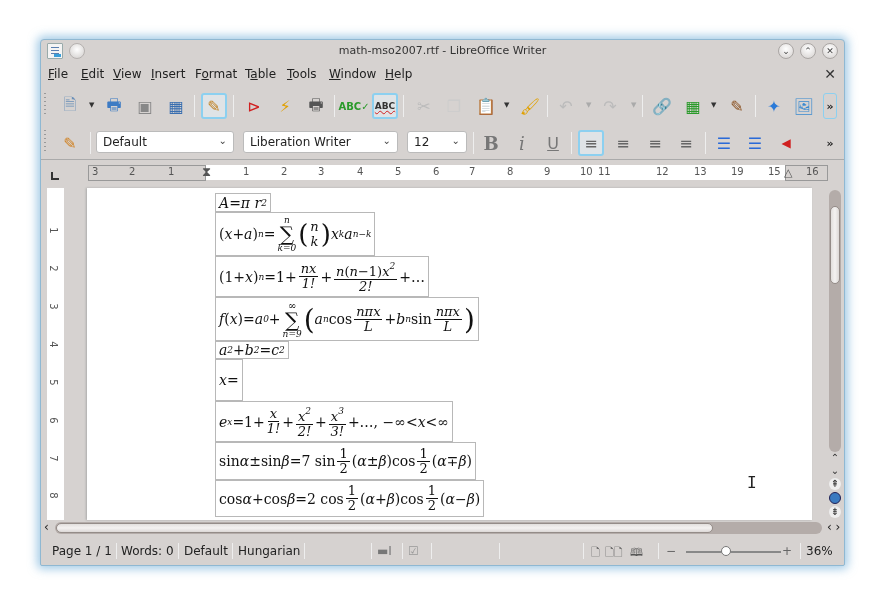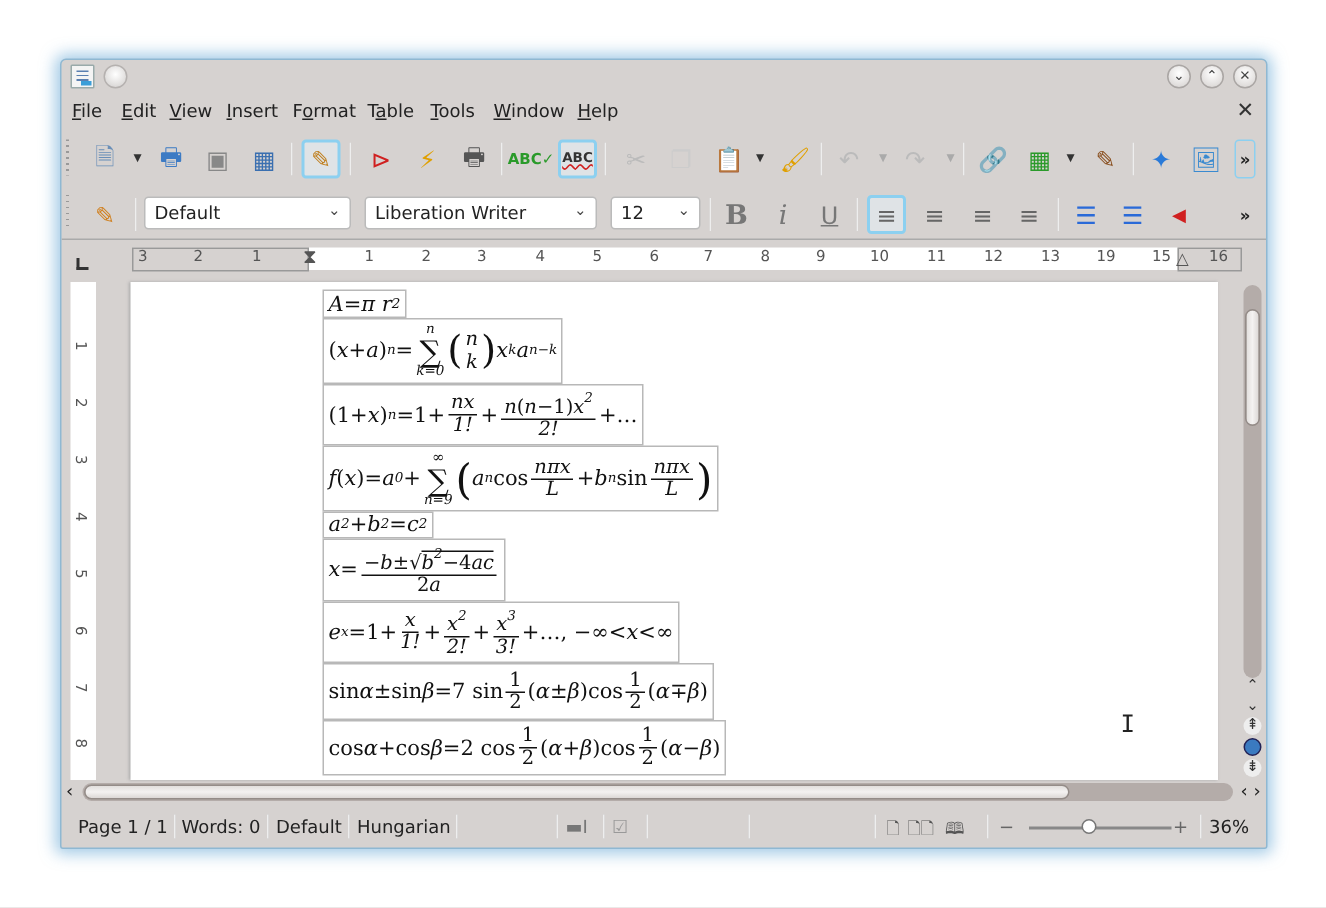--- a/index.html
+++ b/index.html
@@ -56,20 +56,21 @@
 .zoom-knob{position:absolute;left:685px;top:6px;width:10px;height:10px;border-radius:50%;background:#fff;border:1px solid #777}
 </style>
 </head>
 <body>
 
 <div class="win">
 
   <div class="titlebar">
     <div class="tb-icon app-icon"></div>
     <div class="tb-icon menu-circ"></div>
+    <div class="title">math-mso2007.rtf - LibreOffice Writer</div>
     <div class="wbtn" style="left:737px">⌄</div>
     <div class="wbtn" style="left:759px">⌃</div>
     <div class="wbtn" style="left:781px">✕</div>
   </div>
 
   <div class="menubar">
     <span class="menu-item" style="left:7px"><u>F</u>ile</span>
     <span class="menu-item" style="left:40px"><u>E</u>dit</span>
     <span class="menu-item" style="left:72px"><u>V</u>iew</span>
     <span class="menu-item" style="left:110px"><u>I</u>nsert</span>
@@ -162,21 +163,21 @@
     <span class="rlab" style="left:155px">1</span>
     <span class="rlab" style="left:193px">2</span>
     <span class="rlab" style="left:230px">3</span>
     <span class="rlab" style="left:269px">4</span>
     <span class="rlab" style="left:307px">5</span>
     <span class="rlab" style="left:345px">6</span>
     <span class="rlab" style="left:381px">7</span>
     <span class="rlab" style="left:419px">8</span>
     <span class="rlab" style="left:456px">9</span>
     <span class="rlab" style="left:492px">10</span>
-    <span class="rlab" style="left:530px">11</span>
+    <span class="rlab" style="left:510px">11</span>
     <span class="rlab" style="left:568px">12</span>
     <span class="rlab" style="left:606px">13</span>
     <span class="rlab" style="left:643px">19</span>
     <span class="rlab" style="left:680px">15</span>
     <span class="rlab" style="left:696px;font-size:11px">△</span>
     <span class="rlab" style="left:718px">16</span>
   </div>
   <div class="ruler-v">
     <span class="vlab" style="top:37px">1</span>
     <span class="vlab" style="top:75px">2</span>
@@ -238,24 +239,20 @@
             <span class="d">L</span>
           </span><span class="up" style="font-size:28px;font-weight:100">)</span>
       </div>
 
       <div class="formula" style="top:153px;height:18px">
         a<sup>2</sup><span class="up">+</span>b<sup>2</sup><span class="up">=</span>c<sup>2</sup>
       </div>
 
       <div class="formula" style="top:171px;height:42px">
         x<span class="up">=</span>
-        <span class="frac">
-            <span class="n"><span class="up">−</span>b<span class="up">±√</span><span style="border-top:1px solid #111">b<sup>2</sup><span class="up">−4</span>ac</span></span>
-            <span class="d"><span class="up">2</span>a</span>
-          </span>
       </div>
 
       <div class="formula" style="top:213px;height:41px">
         e<sup>x</sup><span class="up">=1+</span>
         <span class="frac">
             <span class="n">x</span>
             <span class="d">1!</span>
           </span><span class="up">+</span>
         <span class="frac">
             <span class="n">x<sup>2</sup></span>

